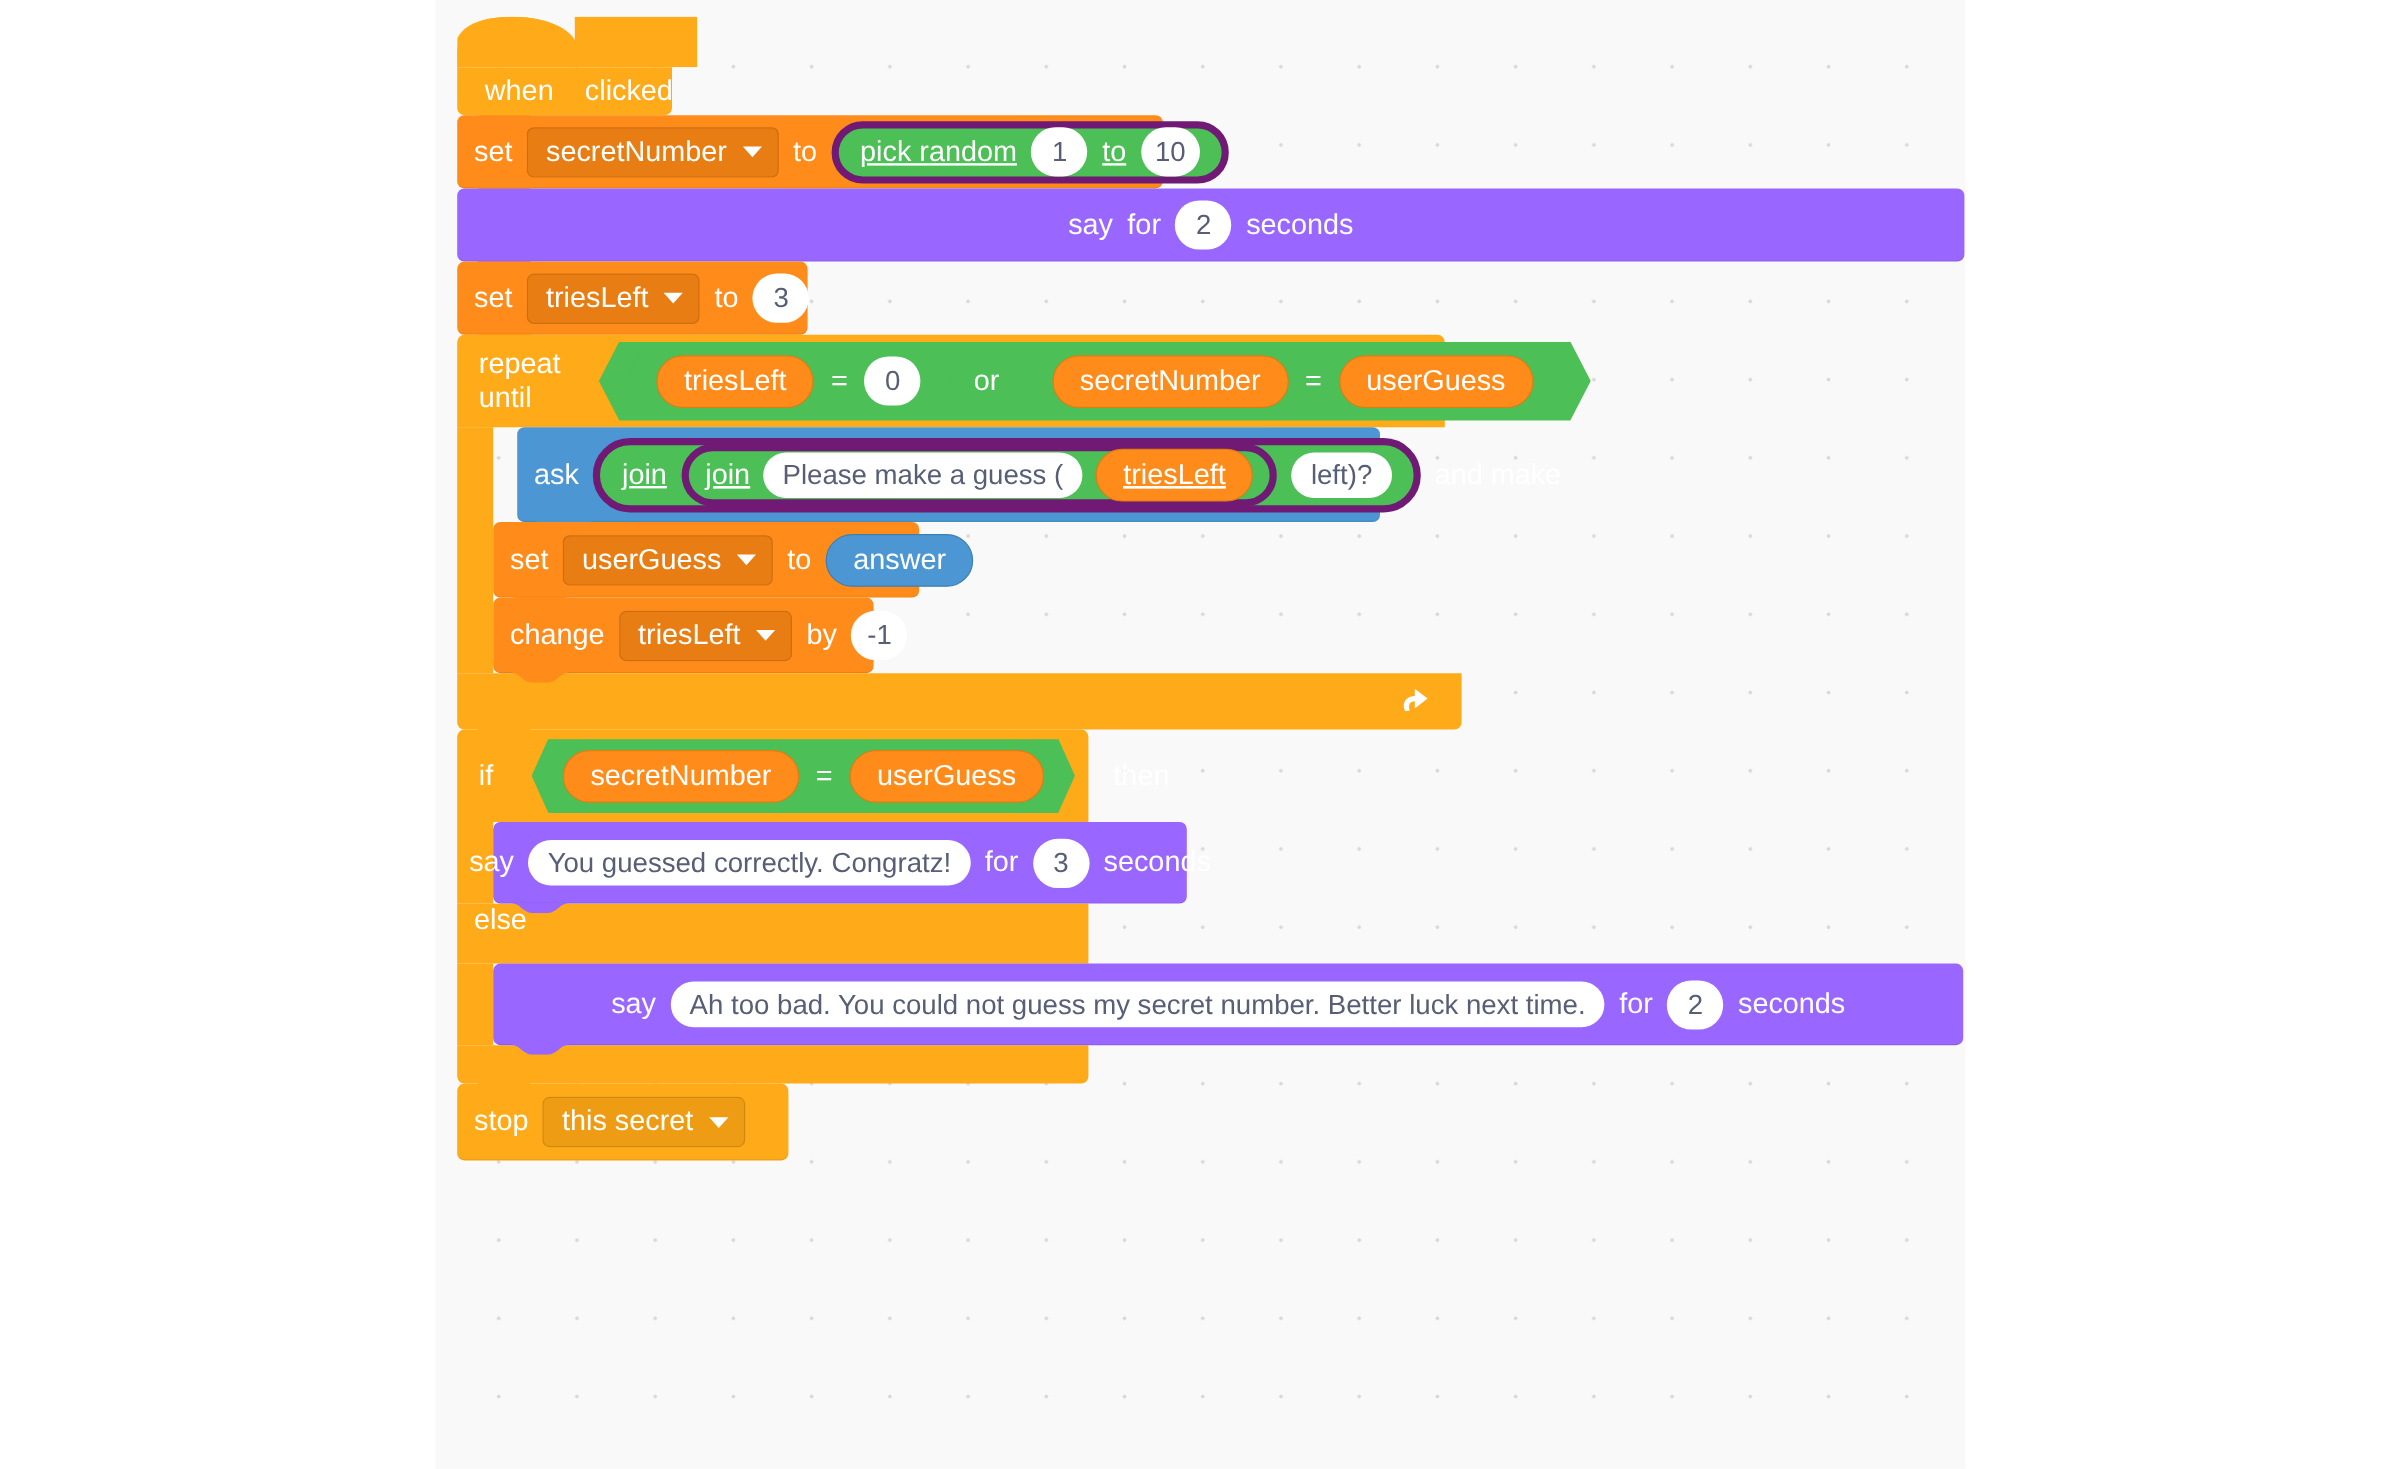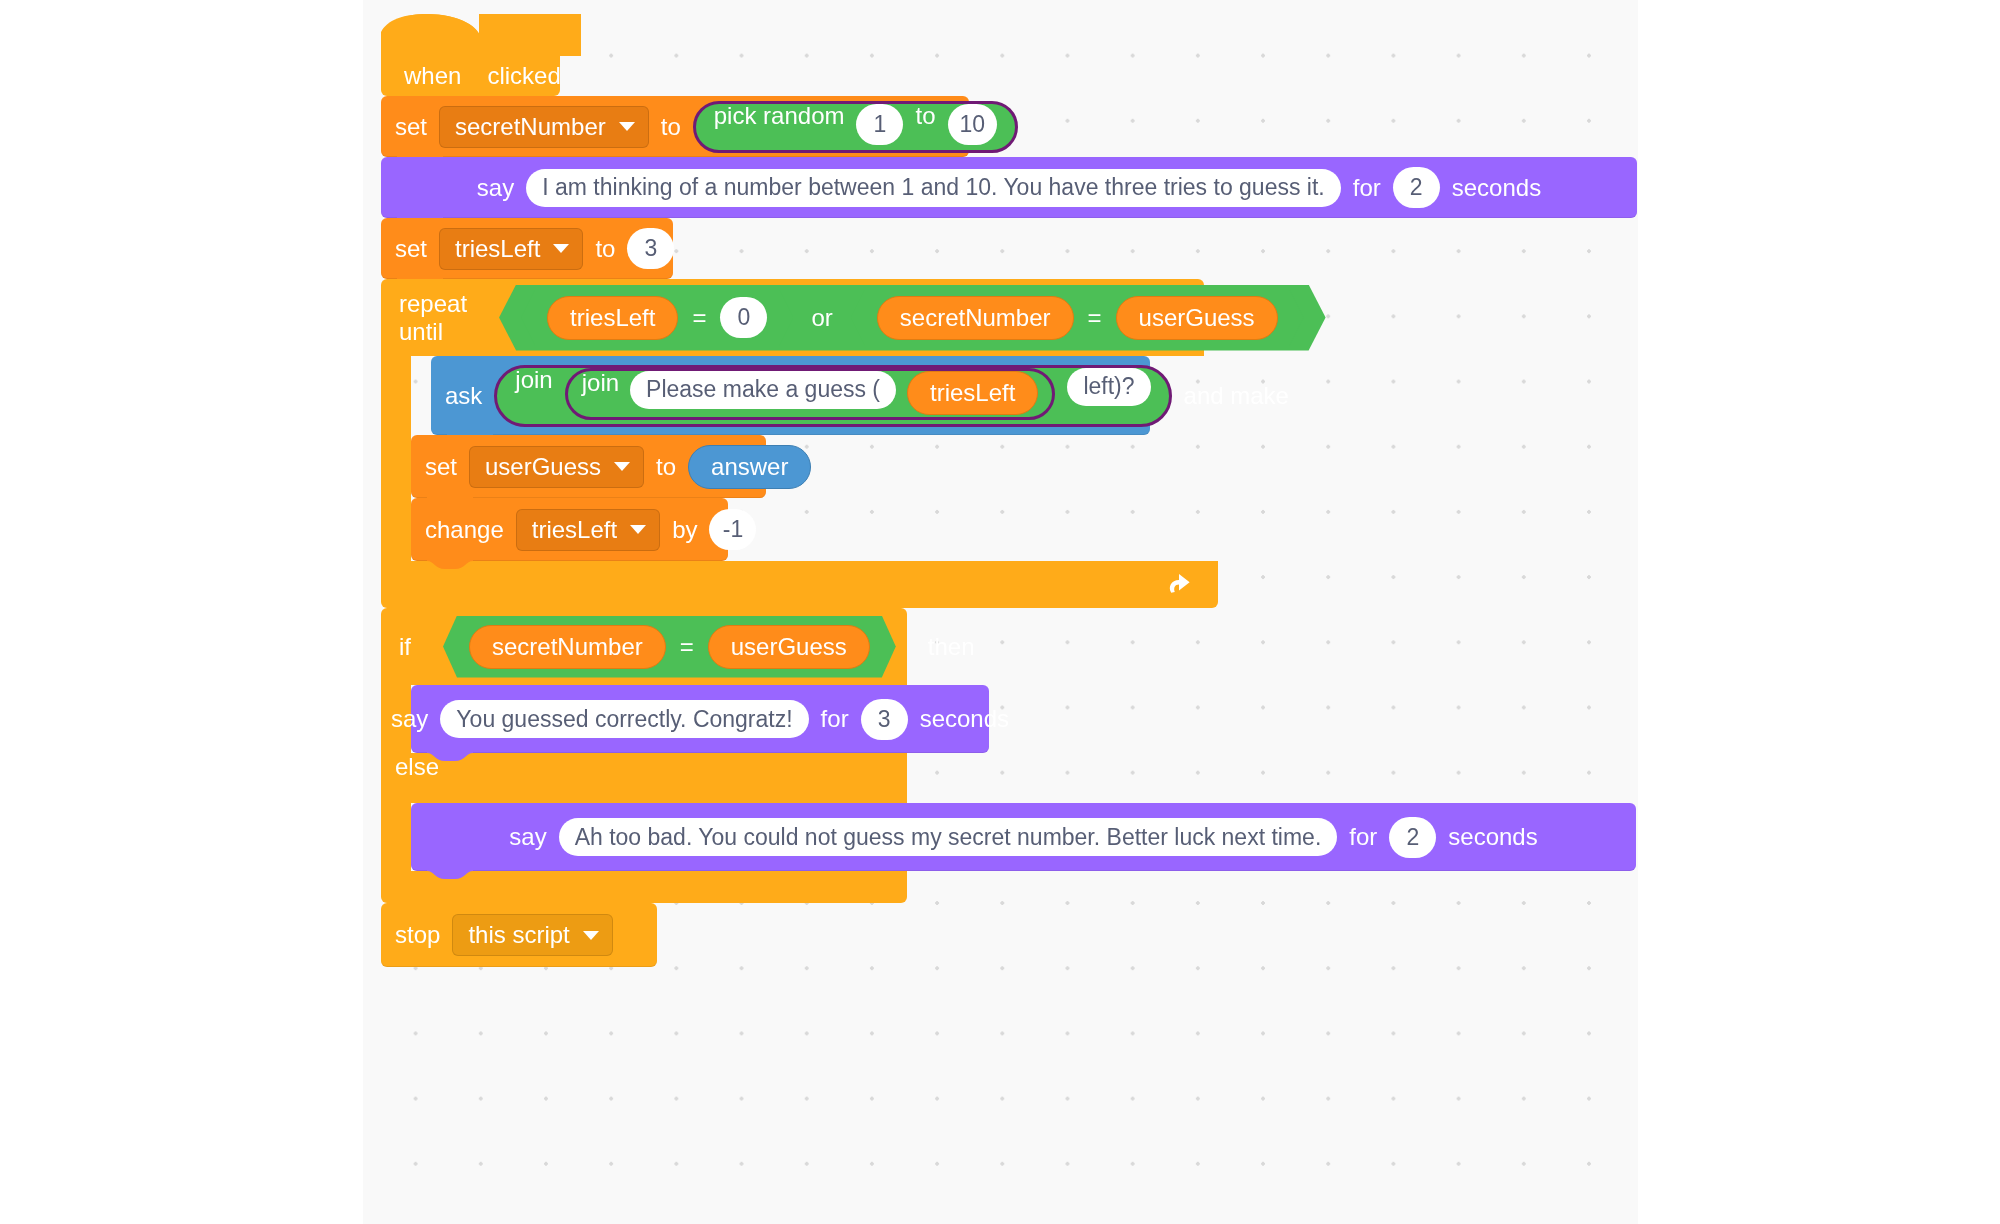--- a/index.html
+++ b/index.html
@@ -50,23 +50,23 @@
            border-right-color:transparent; }
 
   
   .reporter { border-radius:999px; height:44px; display:flex; align-items:center;
               padding:0 22px; font-size:24px; color:#fff;
               border:1px solid rgba(0,0,0,.15); }
   .reporter.var  { background:#ff8c1a; border-color:#e07c12; }
   .reporter.sens { background:#4c97d3; border-color:#3d7fb3; }
 
   
-  .greporter { background:#4cbf56; border:3px solid #701a75; border-radius:999px;
-               height:50px; display:flex; gap:12px;
-               padding:0 18px; font-size:24px; color:#fff; }
+  .greporter { background:#4cbf56; border:6px solid #701a75; border-radius:999px;
+               height:50px; display:flex; align-items:center; gap:12px;
+               padding:0 18px; font-size:24px; color:#fff;text-decoration:underline; }
   .greporter.inner { height:46px; padding:0 14px; gap:11px; }
 
   
   .hex { background:#4cbf56; display:flex; align-items:center; gap:14px;
          height:56px; padding:0 26px; color:#fff; font-size:24px;
          clip-path:polygon(14px 0, calc(100% - 14px) 0, 100% 50%,
                            calc(100% - 14px) 100%, 14px 100%, 0 50%); }
   .hex.outer { height:66px; padding:0 22px; gap:18px;
                clip-path:polygon(17px 0, calc(100% - 17px) 0, 100% 50%,
                                  calc(100% - 17px) 100%, 17px 100%, 0 50%); }
@@ -128,21 +128,20 @@
       <span>to</span>
       <span class="oval-num">10</span>
     </div>
     <svg class="bump" width="46" height="9" viewBox="0 0 46 9">
       <path d="M0,0 L46,0 L46,1 C39,1 38,9 28,9 L18,9 C8,9 7,1 0,1 Z" fill="#ff8c1a"></path>
     </svg>
   </div>
 
   <div class="blk stack c-look" style="width:1256px;">
     <span>say</span>
-    <span class="oval-txt">I am thinking of a number between 1 and 10. You have three tries to guess it.</span>
     <span>for</span>
     <span class="oval-num">2</span>
     <span>seconds</span>
     <svg class="bump" width="46" height="9" viewBox="0 0 46 9">
       <path d="M0,0 L46,0 L46,1 C39,1 38,9 28,9 L18,9 C8,9 7,1 0,1 Z" fill="#9966ff"></path>
     </svg>
   </div>
 
   <div class="blk stack c-var" style="width:292px;">
     <span>set</span>
@@ -285,19 +284,19 @@
     <div class="c-foot c-ctrl" style="width:526px;height:32px;">
       <svg class="bump" width="46" height="9" viewBox="0 0 46 9">
         <path d="M0,0 L46,0 L46,1 C39,1 38,9 28,9 L18,9 C8,9 7,1 0,1 Z" fill="#ffab19"></path>
       </svg>
     </div>
   </div>
 
   <div class="blk stack c-ctrl" style="width:276px;height:64px;">
     <span>stop</span>
     <div class="dropdown c-ctrl-d">
-      <span>this script</span>
+      <span>this secret</span>
       <span class="caret"></span>
     </div>
   </div>
 
  </div>
 </div>
 
 </body></html>

